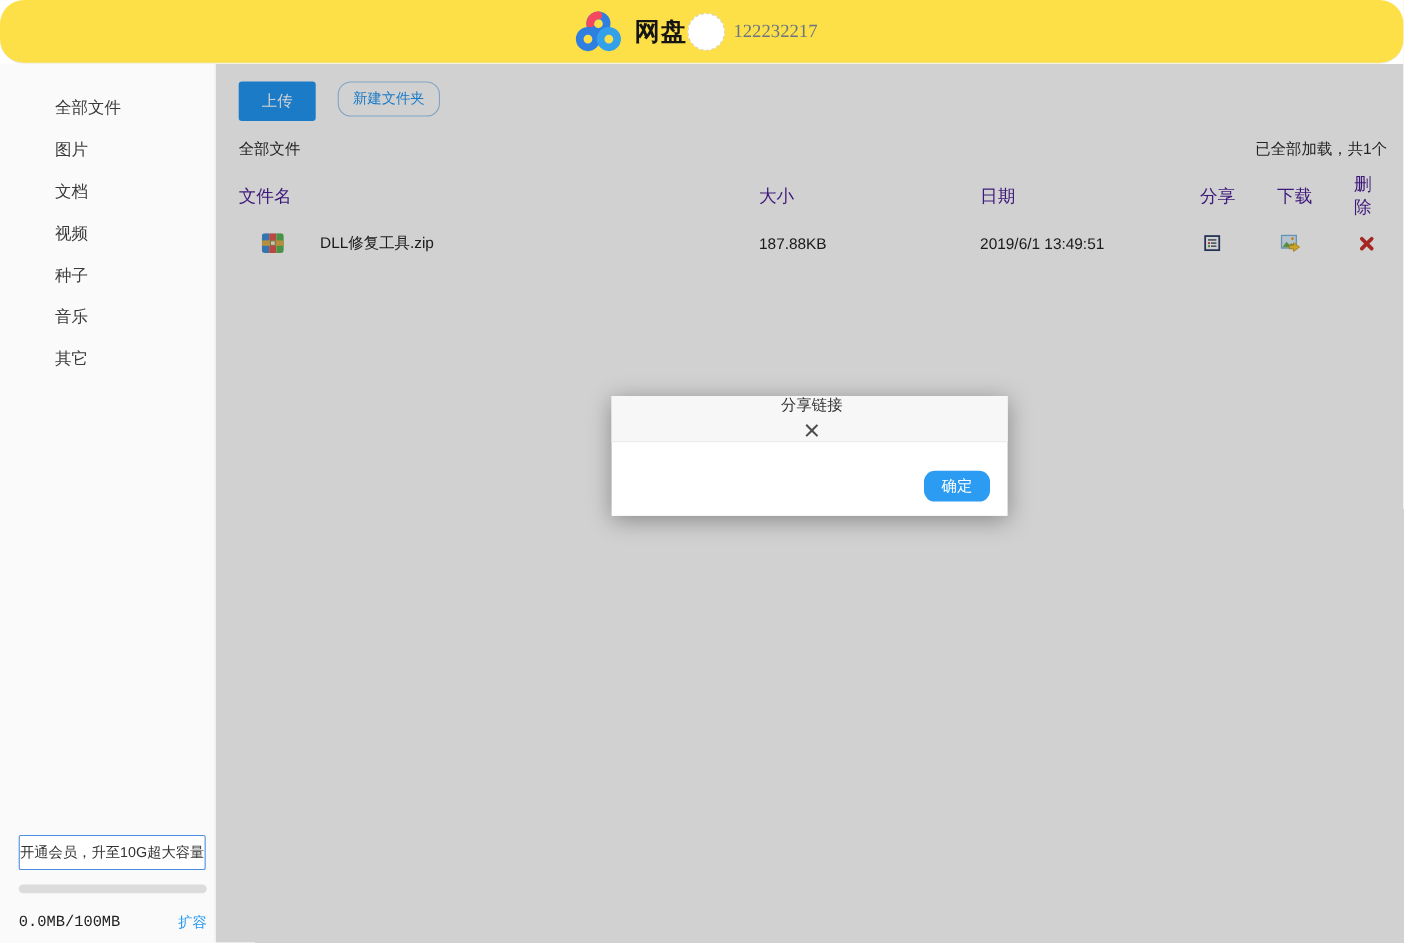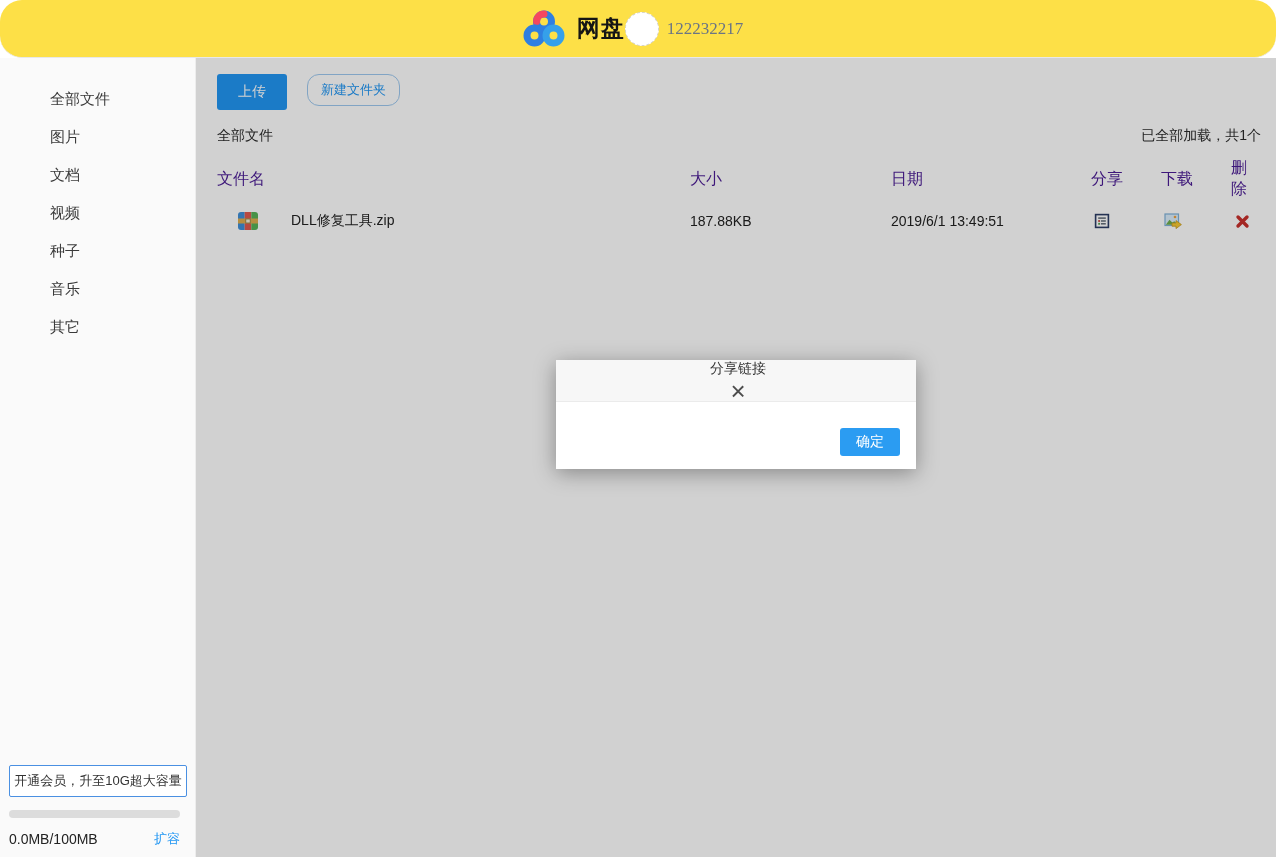--- a/index.html
+++ b/index.html
@@ -13,26 +13,26 @@
   .brand-title { font-size:23px; font-weight:700; color:#151515; letter-spacing:1px; }
   .user { display:flex; align-items:center; gap:8px; }
   .avatar { width:34px; height:34px; border-radius:50%; border:1px dashed #d4d4d4; background:#fff; }
   .username { font-family:"Liberation Serif","DejaVu Serif",serif; font-size:17px; color:#6b7585; }
 
   
   .app-body { display:flex; height:799px; }
   .sidebar { width:196px; background:#fafafa; border-right:1px solid #ededed; position:relative; }
   .nav { padding-top:22px; }
   .nav-item { height:38px; line-height:38px; padding-left:50px; font-size:15px; color:#3a3a3a; cursor:pointer; }
-  .sidebar-bottom { position:absolute; left:9px; right:8px; bottom:9px; }
+  .sidebar-bottom { position:absolute; left:17px; right:8px; bottom:9px; }
   .vip-btn { display:block; width:100%; height:32px; background:#fff; border:1px solid #4a90e2;
     border-radius:2px; font-size:13px; color:#333; cursor:pointer;
     font-family:"Liberation Sans",sans-serif; }
   .progress-track { margin-top:13px; width:171px; height:8px; background:#dcdcdc; border-radius:4px; }
-  .storage-row { margin-top:12px; width:171px; display:flex; justify-content:space-between; align-items:center; }
+  .storage-row { margin-top:18px; width:171px; display:flex; justify-content:space-between; align-items:center;font-family:Liberation Mono, monospace; }
   .storage-text { font-size:14px; color:#222; }
   .expand-link { font-size:13px; color:#2196f3; cursor:pointer; text-decoration:none; }
 
   
   .main { flex:1; position:relative; background:#fff; overflow:hidden; }
   .main-inner { padding:16px 15px 0 21px; }
   .toolbar { display:flex; gap:20px; }
   .btn-upload { width:70px; height:36px; background:#2196f3; color:#fff; border:none;
     border-radius:3px; font-size:14px; cursor:pointer; font-family:"Liberation Sans",sans-serif; }
   .btn-newfolder { height:32px; padding:0 13px; background:transparent; border:1px solid #9ec9ef;
@@ -50,21 +50,21 @@
   
   .overlay { position:absolute; inset:0; background:rgba(0,0,0,0.18); }
   .modal { position:absolute; top:302px; left:50%; transform:translateX(-50%); width:360px;
     background:#fff; box-shadow:0 4px 20px rgba(0,0,0,0.35); }
   .modal-header { height:42px; background:#f7f7f7; border-bottom:1px solid #ebebeb;
     display:flex; align-items:center; justify-content:space-between; padding:0 16px 0 20px;flex-direction:column; }
   .modal-title { font-size:14px; color:#333; }
   .modal-close { font-size:26px; line-height:20px; color:#4d4d4d; cursor:pointer; font-weight:300; }
   .modal-body { padding:20px 20px 0 20px; font-size:14px; line-height:24px; color:#333; word-break:break-all; }
   .modal-footer { display:flex; justify-content:flex-end; padding:26px 16px 13px 16px; }
-  .btn-confirm { width:60px; height:28px; background:#2b9cf2; color:#fff; border:none; border-radius:3px;
+  .btn-confirm { width:60px; height:28px; background:#2b9cf2; color:#fff; border:none; border-radius:10px;
     font-size:14px; cursor:pointer; font-family:"Liberation Sans",sans-serif; }
 </style>
 <title>网盘</title></head>
 <body>
 
 <header class="header">
   <div class="brand">
     <span style="display:inline-flex;">
       <svg width="46" height="46" viewBox="0 0 46 46">
         <circle cx="23" cy="15.5" r="7.5" fill="none" stroke="#2f7fe0" stroke-width="7"></circle>

